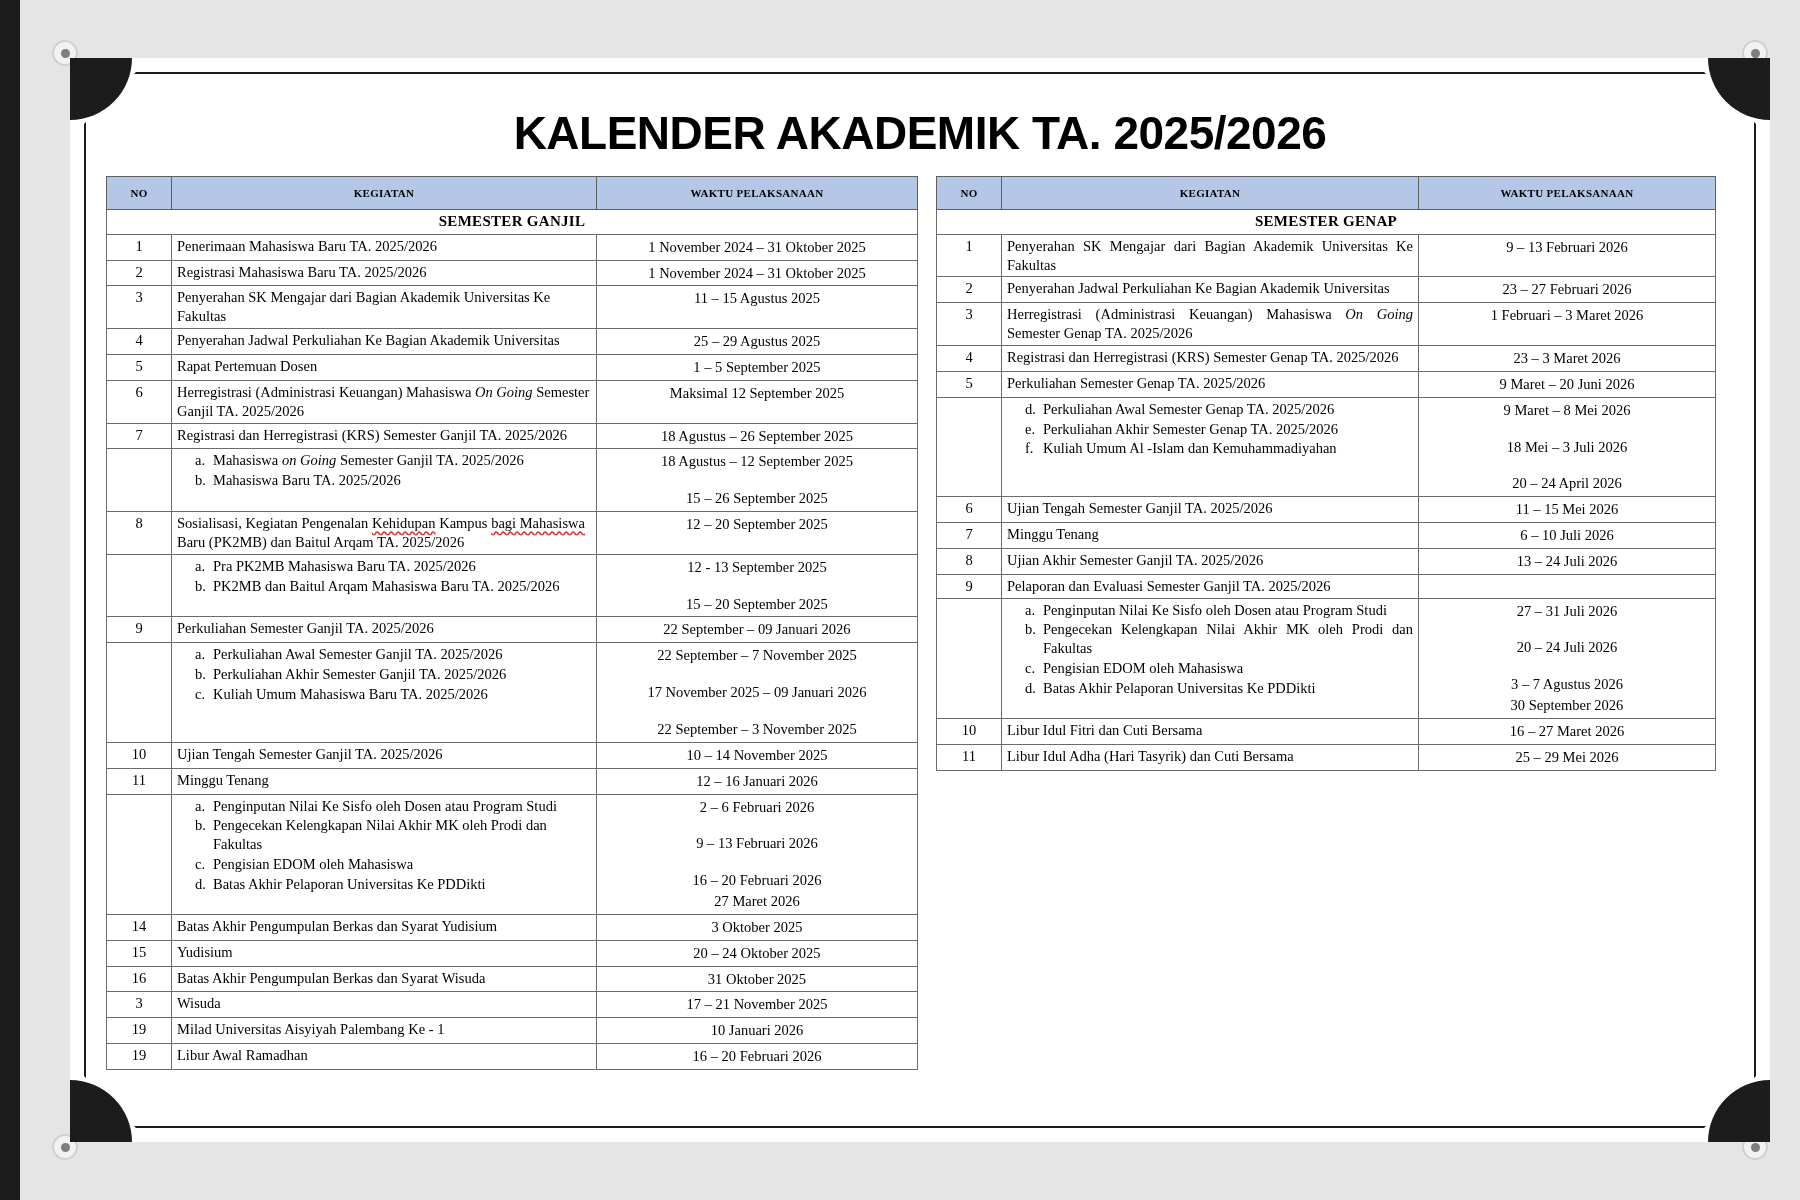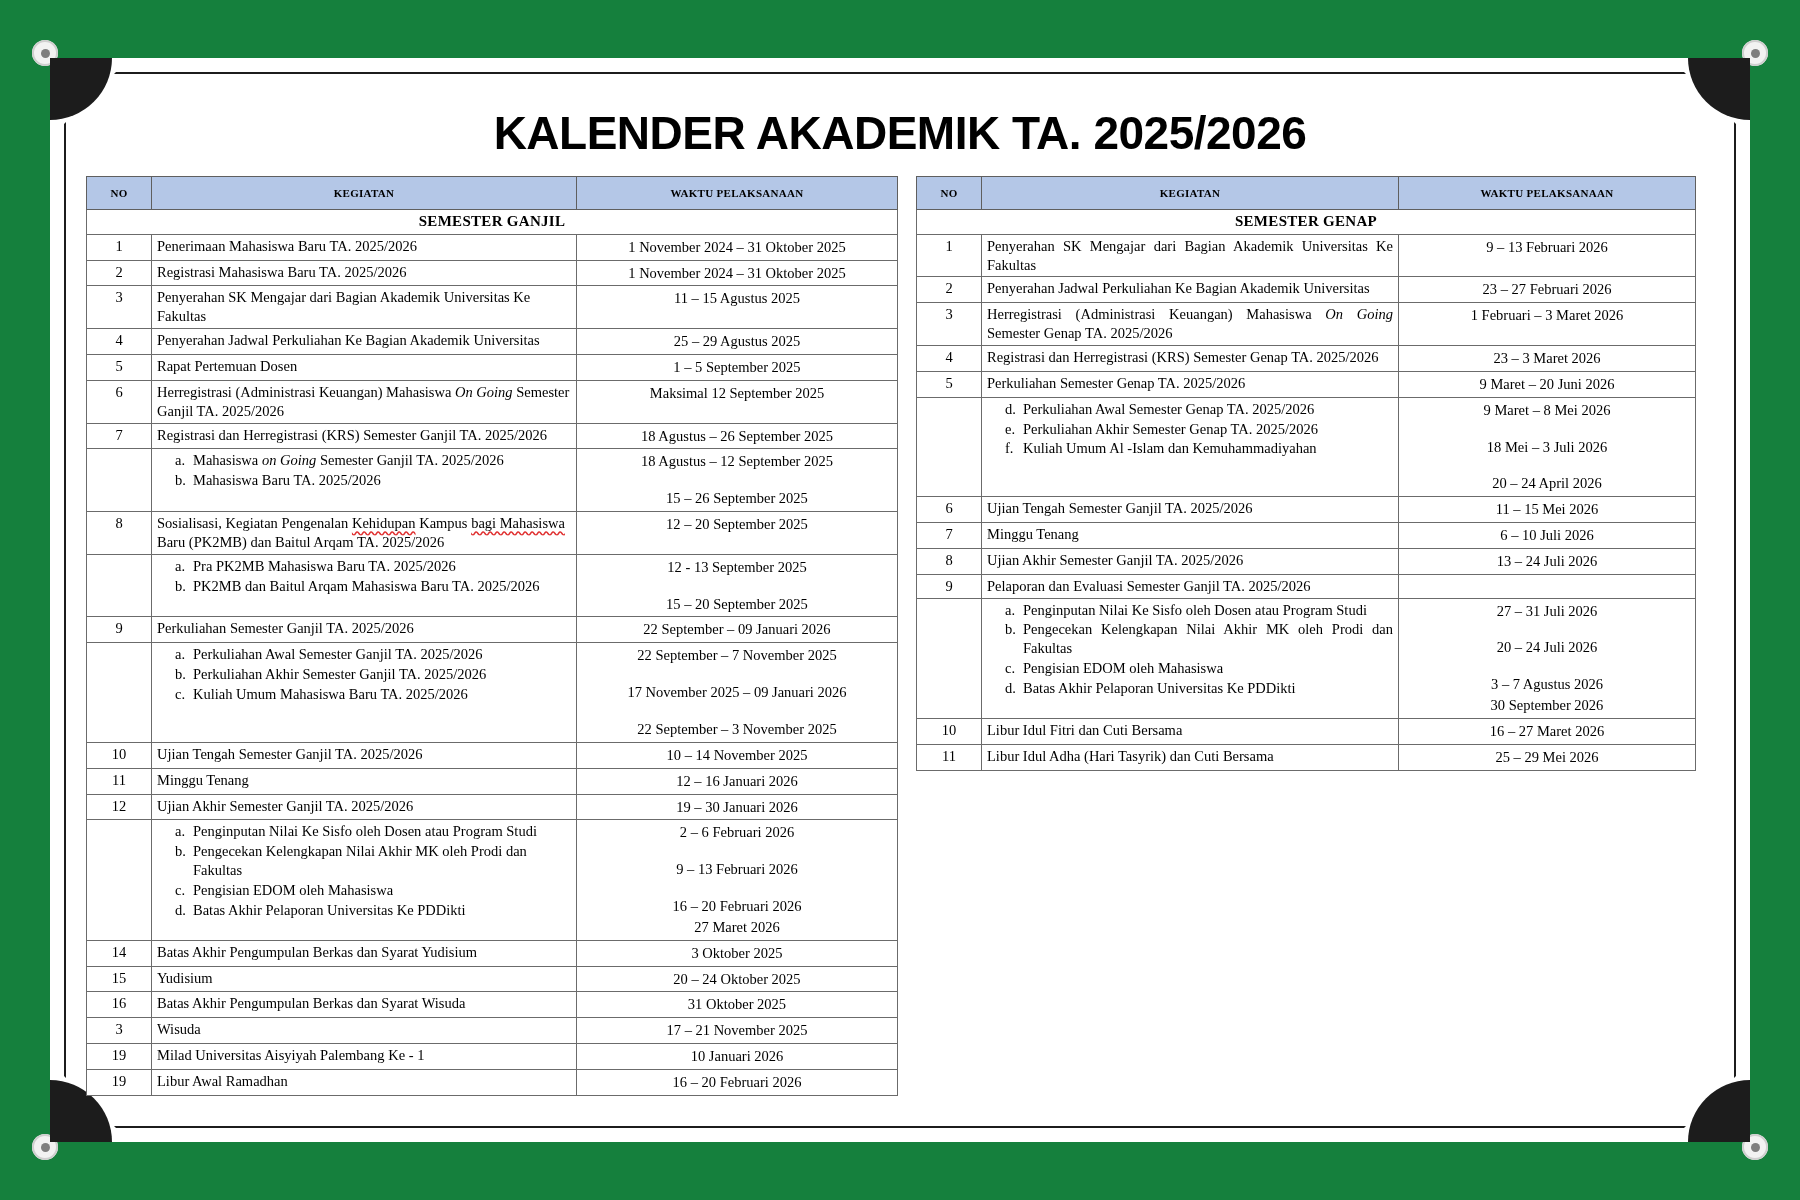--- a/index.html
+++ b/index.html
@@ -11,21 +11,22 @@
     height: 1200px;
     background: #1c1c1c;
     font-family: "Liberation Serif", serif;
     overflow: hidden;
   }
 
   
   #frame {
     position: absolute;
     inset: 0;
-    background: #15803d;
+    background: #e5e5e5;
+    margin-left: 20px;
   }
 
   
   .screw {
     position: absolute;
     width: 26px;
     height: 26px;
     border-radius: 50%;
     background: #f2f2f2;
     box-shadow: inset 0 0 0 2px #cfcfcf;
@@ -356,27 +357,20 @@
               </td>
             </tr>
             <tr>
               <td class="c-no num">11</td>
               <td>Minggu Tenang</td>
               <td class="c-date dates">
                 <div>12 – 16 Januari 2026</div>
               </td>
             </tr>
             <tr>
-              <td class="c-no num">12</td>
-              <td>Ujian Akhir Semester Ganjil TA. 2025/2026</td>
-              <td class="c-date dates">
-                <div>19 – 30 Januari 2026</div>
-              </td>
-            </tr>
-            <tr>
               <td class="c-no num"></td>
               <td>
                 <ul class="sub">
                   <li>
                     <span class="mk">a.</span>
                     <span class="tx">Penginputan Nilai Ke Sisfo oleh Dosen atau Program Studi</span>
                   </li>
                   <li>
                     <span class="mk">b.</span>
                     <span class="tx">Pengecekan Kelengkapan Nilai Akhir MK oleh Prodi dan Fakultas</span>

